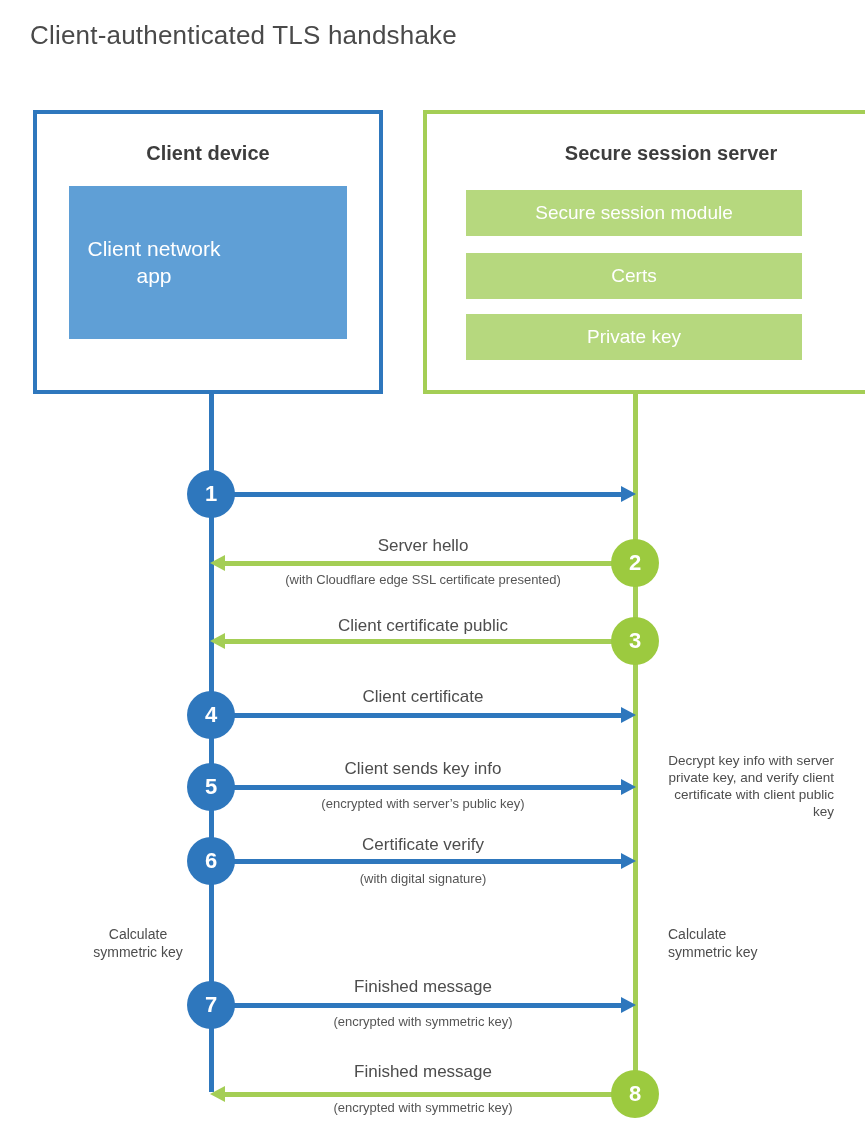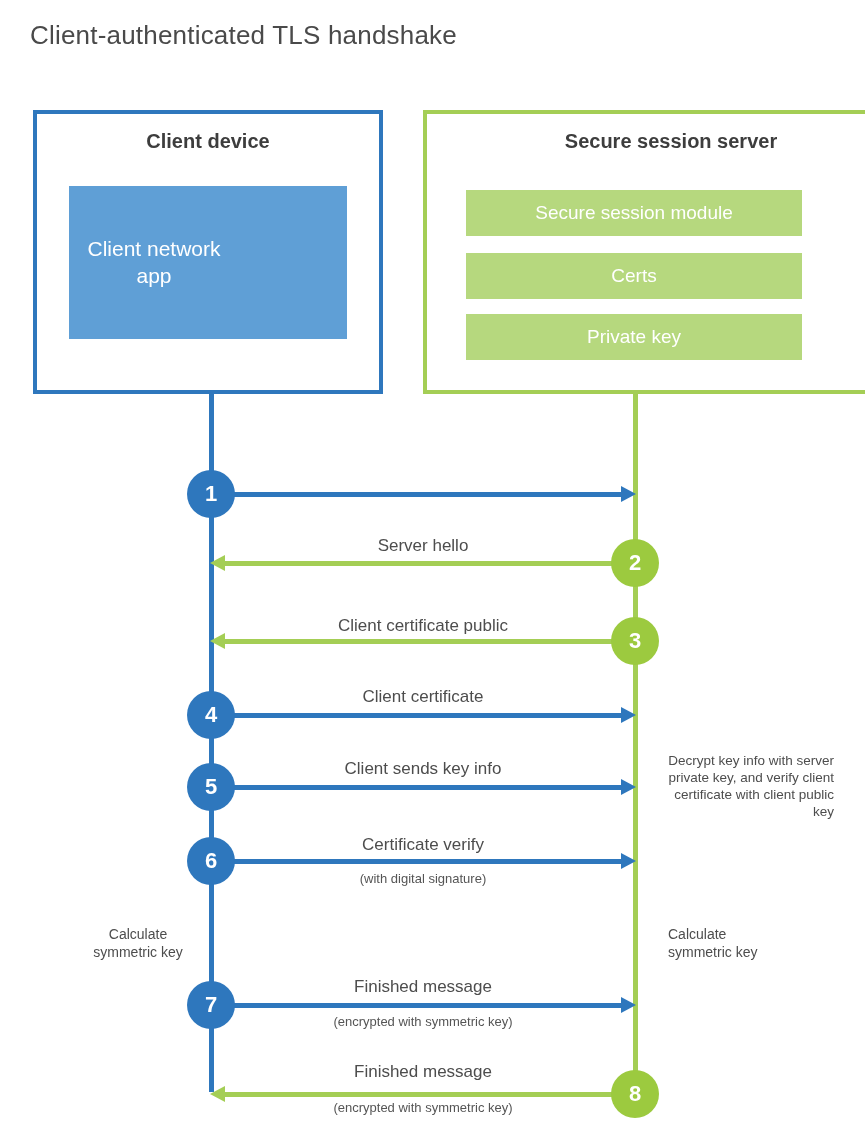--- a/index.html
+++ b/index.html
@@ -16,21 +16,21 @@
   html,body{background:#ffffff;}
   body{font-family:"Liberation Sans", sans-serif;}
   .canvas{position:relative;width:865px;height:1146px;background:#ffffff;overflow:hidden;}
 
   .title{position:absolute;left:30px;top:20px;font-size:26px;font-weight:300;color:#4a4a4a;letter-spacing:.2px;}
 
   
   .box{position:absolute;top:110px;height:284px;border:4px solid;background:#fff;}
   .client-box{left:33px;width:350px;border-color:var(--blue);}
   .server-box{left:423px;width:496px;border-color:var(--green);}
-  .box-title{margin-top:16px;text-align:center;font-size:20px;font-weight:bold;color:var(--ink);}
+  .box-title{margin-top:28px;text-align:center;font-size:20px;font-weight:bold;color:var(--ink);}
 
   .client-module{position:absolute;left:69px;top:186px;width:278px;height:153px;background:var(--blue-fill);display:flex;align-items:center;justify-content:flex-start;}
   .client-module .module-text{display:block;width:170px;text-align:center;color:#ffffff;font-size:21px;line-height:1.25;}
 
   .server-bar{position:absolute;left:466px;width:336px;height:46px;background:var(--green-fill);display:flex;align-items:center;justify-content:center;color:#ffffff;font-size:19px;}
   .bar-1{top:190px;} .bar-2{top:253px;} .bar-3{top:314px;}
 
   
   .vline{position:absolute;top:394px;width:5px;}
   .blue-line{left:209px;height:698px;background:var(--blue);}
@@ -97,20 +97,21 @@
       <i class="head"></i>
     </div>
   <div class="badge blue-badge" style="top:470px">
       <span>1</span>
     </div>
 
   <div class="msg-label" style="top:536px">Server hello</div>
   <div class="arrow green left" style="top:561px">
       <i class="head"></i>
     </div>
+  <div class="msg-sub" style="top:572px">(with Cloudflare edge SSL certificate presented)</div>
   <div class="badge green-badge" style="top:539px">
       <span>2</span>
     </div>
 
   <div class="msg-label" style="top:616px">Client certificate public</div>
   <div class="arrow green left" style="top:639px">
       <i class="head"></i>
     </div>
   <div class="badge green-badge" style="top:617px">
       <span>3</span>
@@ -121,20 +122,21 @@
       <i class="head"></i>
     </div>
   <div class="badge blue-badge" style="top:691px">
       <span>4</span>
     </div>
 
   <div class="msg-label" style="top:759px">Client sends key info</div>
   <div class="arrow blue right" style="top:785px">
       <i class="head"></i>
     </div>
+  <div class="msg-sub" style="top:796px">(encrypted with server’s public key)</div>
   <div class="badge blue-badge" style="top:763px">
       <span>5</span>
     </div>
 
   <div class="msg-label" style="top:835px">Certificate verify</div>
   <div class="arrow blue right" style="top:859px">
       <i class="head"></i>
     </div>
   <div class="msg-sub" style="top:871px">(with digital signature)</div>
   <div class="badge blue-badge" style="top:837px">

